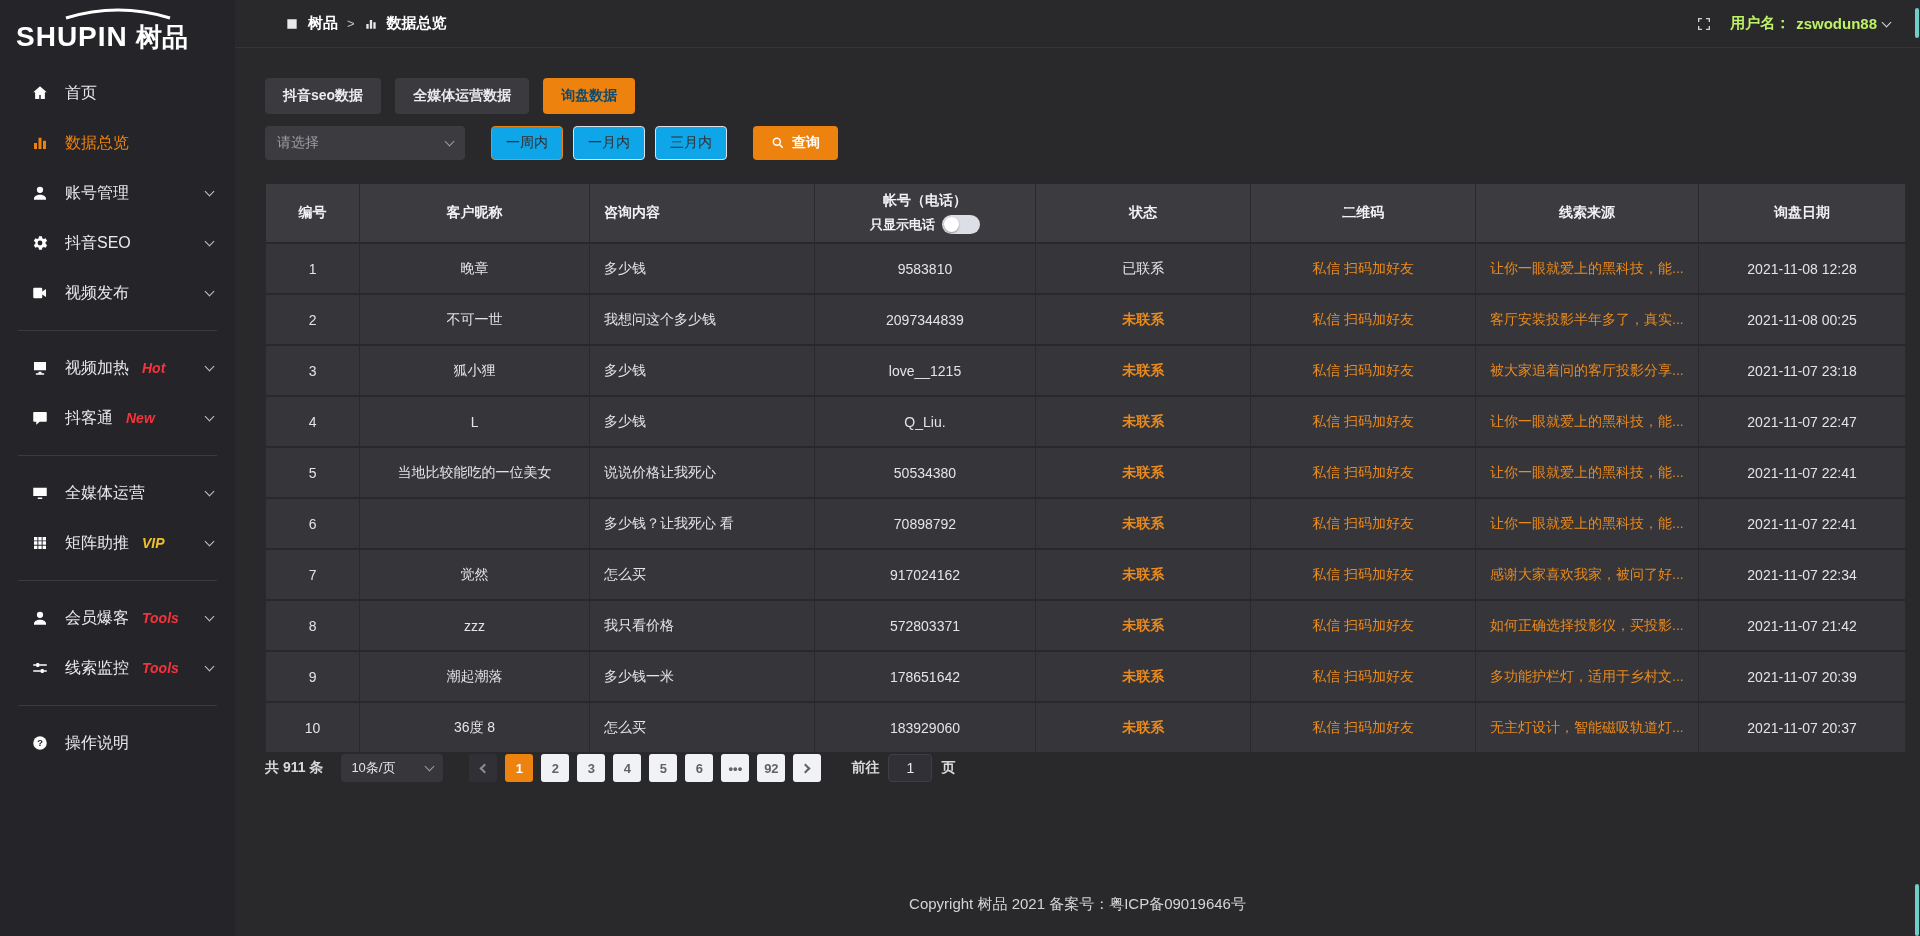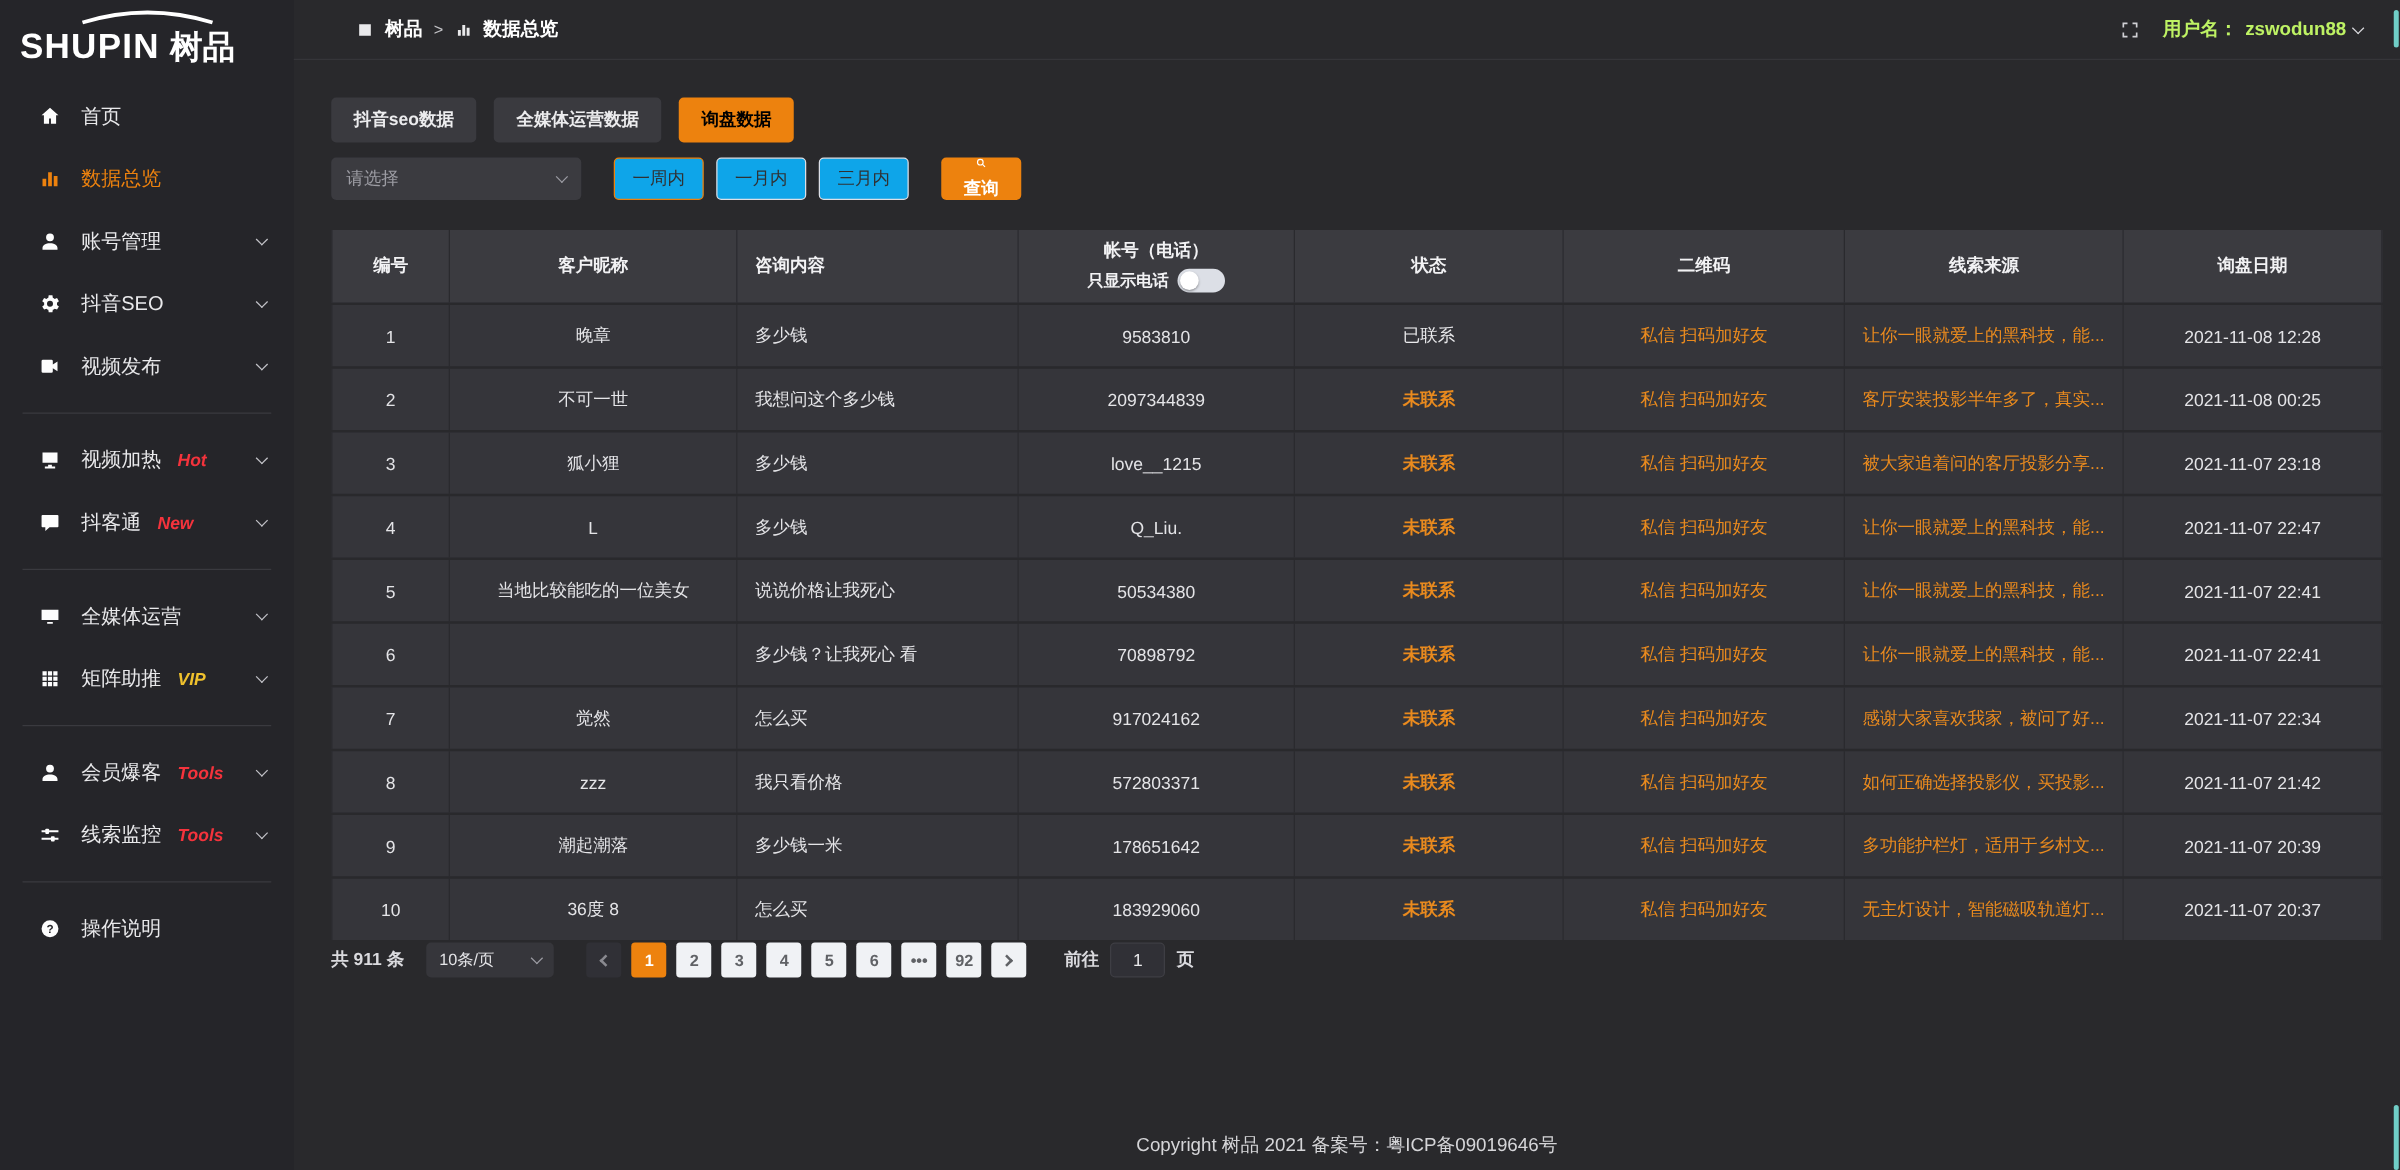--- a/index.html
+++ b/index.html
@@ -27,29 +27,29 @@
   .bc-sep{color:#C2C2C6;font-weight:normal;font-size:13px;}
   .header-right{margin-left:auto;display:flex;align-items:center;gap:18px;}
   .fs-btn{display:flex;align-items:center;cursor:pointer;background:none;border:none;}
   .user-box{display:flex;align-items:center;gap:6px;font-size:15px;font-weight:bold;color:#bef264;cursor:pointer;}
   .user-chev{width:7px;height:7px;border-right:1.6px solid #D9D9DD;border-bottom:1.6px solid #D9D9DD;transform:rotate(45deg);margin-top:-3px;}
 
   
   .main{position:absolute;left:235px;right:0;top:48px;bottom:0;padding:0 14px 0 30px;}
   .tabs{margin-top:30px;display:flex;gap:14px;}
   .tab{height:36px;padding:0 18px;background:#3A3A3F;color:#ECECEE;font-size:14px;font-weight:bold;border:none;border-radius:4px;cursor:pointer;}
-  .tab.active{background:var(--orange);color:#000000;}
+  .tab.active{background:var(--orange);color:#0c4a6e;}
 
   .filters{margin-top:12px;display:flex;align-items:center;}
   .select{width:200px;height:34px;background:#3B3B40;border-radius:4px;display:flex;align-items:center;padding:0 12px;color:#9C9CA3;font-size:14px;cursor:pointer;}
   .sel-chev{margin-left:auto;width:7px;height:7px;border-right:1.6px solid #9C9CA3;border-bottom:1.6px solid #9C9CA3;transform:rotate(45deg);margin-top:-4px;}
   .period-group{display:flex;gap:10px;margin-left:26px;}
   .period-btn{width:72px;height:34px;background:#0ea5e9;border:1px solid #DCDFE6;border-radius:4px;color:#303133;font-size:14px;cursor:pointer;}
   .period-btn.selected{border:1px solid var(--orange);}
-  .query-btn{margin-left:26px;height:34px;padding:0 18px;background:var(--orange);color:#FFF;border:none;border-radius:4px;font-size:14px;font-weight:bold;display:flex;align-items:center;gap:7px;cursor:pointer;flex-direction:column;}
+  .query-btn{margin-left:26px;height:34px;padding:0 18px;background:var(--orange);color:#FFF;border:none;border-radius:4px;font-size:14px;font-weight:bold;display:flex;align-items:center;gap:7px;cursor:pointer;}
 
   
   .table{margin-top:24px;}
   .thead,.trow{display:grid;grid-template-columns:5.8% 14% 13.7% 13.5% 13.1% 13.7% 13.6% 12.6%;margin-bottom:2px;}
   .th{height:58px;background:var(--hcell);color:#F2F2F4;font-size:14px;font-weight:bold;display:flex;align-items:center;justify-content:center;border-right:1px solid var(--line);min-width:0;}
   .cell{height:49px;background:var(--cell);color:#E4E4E7;font-size:14px;display:flex;align-items:center;justify-content:center;border-right:1px solid var(--line);min-width:0;}
   .th:first-child,.cell:first-child{border-left:1px solid var(--line);}
   .left{justify-content:flex-start;padding:0 14px;}
   .ell{overflow:hidden;text-overflow:ellipsis;white-space:nowrap;min-width:0;}
   .th-account{flex-direction:column;gap:5px;}
@@ -66,21 +66,21 @@
   .pg-size{width:102px;height:28px;background:#36363B;border-radius:4px;display:flex;align-items:center;padding:0 10px;color:#E4E4E7;font-size:13px;cursor:pointer;}
   .pg-nav{display:flex;align-items:center;gap:8px;margin-left:26px;}
   .pg-btn{min-width:28px;height:28px;border-radius:3px;background:#F0F2F5;color:#606266;font-weight:bold;font-size:13px;border:none;display:flex;align-items:center;justify-content:center;cursor:pointer;padding:0 4px;}
   .pg-btn.active{background:var(--orange);color:#FFF;}
   .pg-prev{background:#303036;}
   .arr-l{width:7px;height:7px;border-left:2px solid #8A8A90;border-bottom:2px solid #8A8A90;transform:rotate(45deg);margin-left:3px;}
   .arr-r{width:7px;height:7px;border-right:2px solid #606266;border-bottom:2px solid #606266;transform:rotate(-45deg);margin-right:3px;}
   .pg-goto{display:flex;align-items:center;margin-left:30px;gap:9px;font-weight:bold;}
   .goto-input{width:44px;height:28px;background:#303036;border:1px solid #3E3E44;border-radius:4px;color:#E9E9EB;text-align:center;font-size:14px;}
 
-  .footer{position:absolute;left:235px;right:0;bottom:10px;text-align:center;color:#D5D5D8;font-size:15px;}
+  .footer{position:absolute;left:235px;right:0;bottom:22px;text-align:center;color:#D5D5D8;font-size:15px;}
 
   .sb-thumb{position:absolute;right:1px;width:4px;background:var(--teal);border-radius:2px;}
   .sb-top{top:8px;height:30px;}
   .sb-bottom{bottom:0;height:52px;}
 </style>
 </head>
 <body>
 
 <aside class="sidebar">
   <div class="logo">

